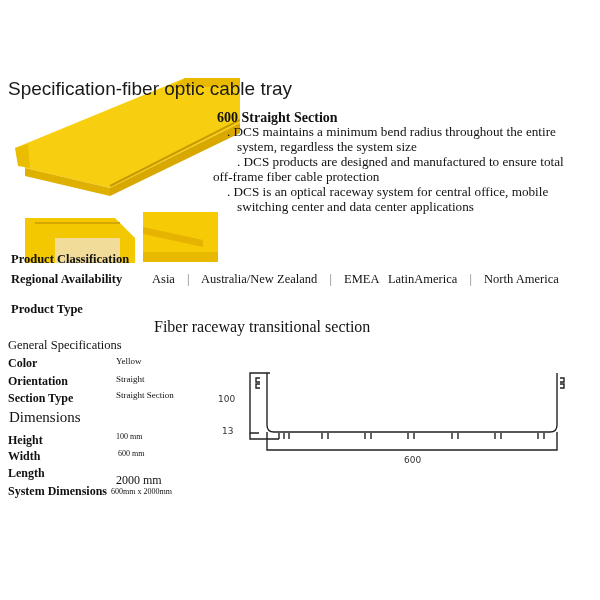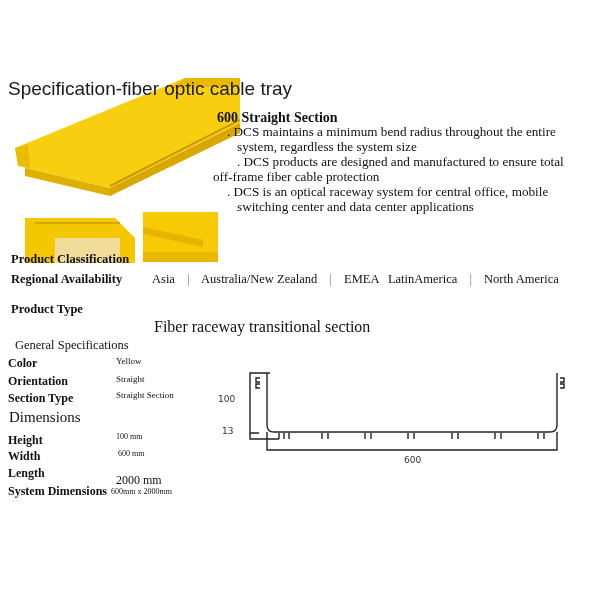--- a/index.html
+++ b/index.html
@@ -23,21 +23,21 @@
     .bullets { left: 213px; top: 124px; width: 385px; font-size: 13.2px; line-height: 15px; z-index: 2; }
     .bullets .b { margin: 0; }
 
     .prod-class { left: 11px; top: 252px; font-size: 12.5px; font-weight: bold; z-index: 2; }
     .region-label { left: 11px; top: 272px; font-size: 12.5px; font-weight: bold; text-align: right; }
     .region-values { left: 152px; top: 272px; font-size: 12.5px; white-space: nowrap; }
     .region-values span.sep { color: #777; padding: 0 9px; }
     .ptype-label { left: 11px; top: 302px; font-size: 12.5px; font-weight: bold; text-align: center; }
     .ptype-value { left: 154px; top: 302px; font-size: 16px; margin-top: 16px; }
 
-    .gen-spec { left: 15px; top: 338px; font-size: 12.5px; font-family: "Liberation Serif", serif; }
+    .gen-spec { left: 8px; top: 338px; font-size: 12.5px; font-family: "Liberation Serif", serif; }
     .spec-label { left: 8px; font-size: 12px; font-weight: bold; }
     .spec-value { left: 116px; font-size: 9px; }
     .dims-title { left: 9px; top: 409px; font-size: 15px; }
 
     svg.diagram { left: 212px; top: 370px; }
   </style>
 </head>
 <body>
 
 <svg class="abs img-main" viewBox="0 0 230 130" width="230" height="130">

